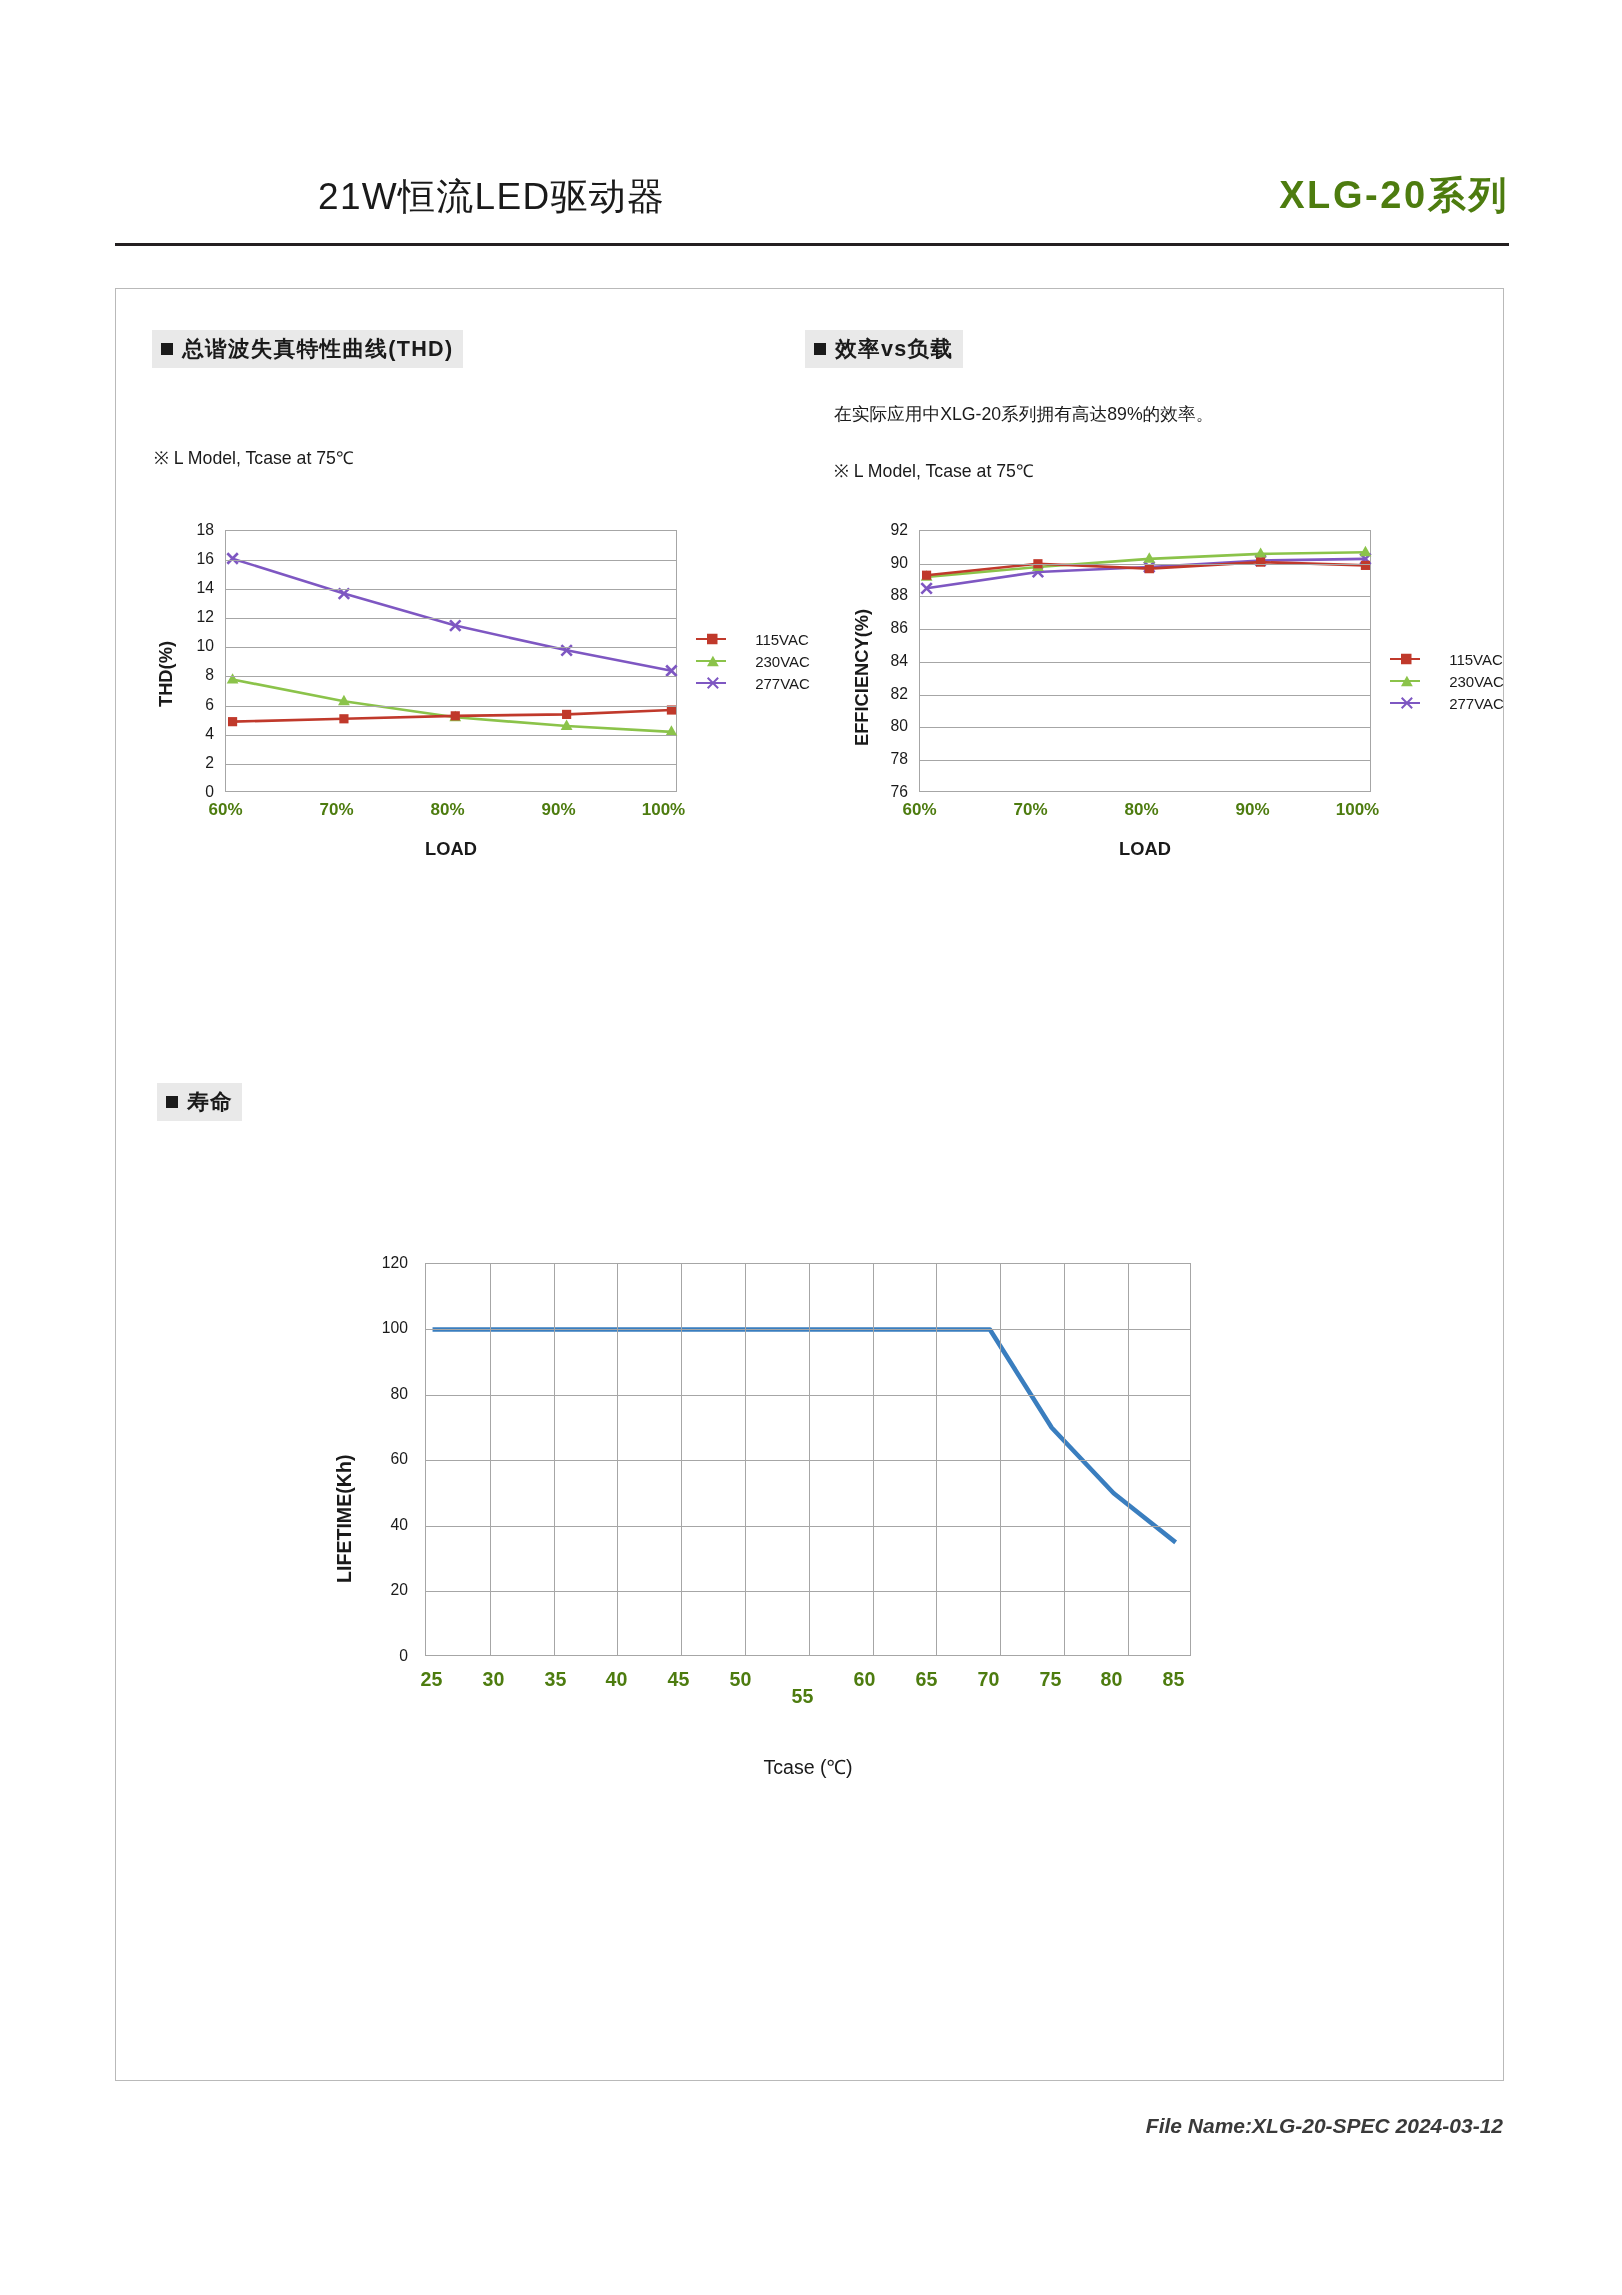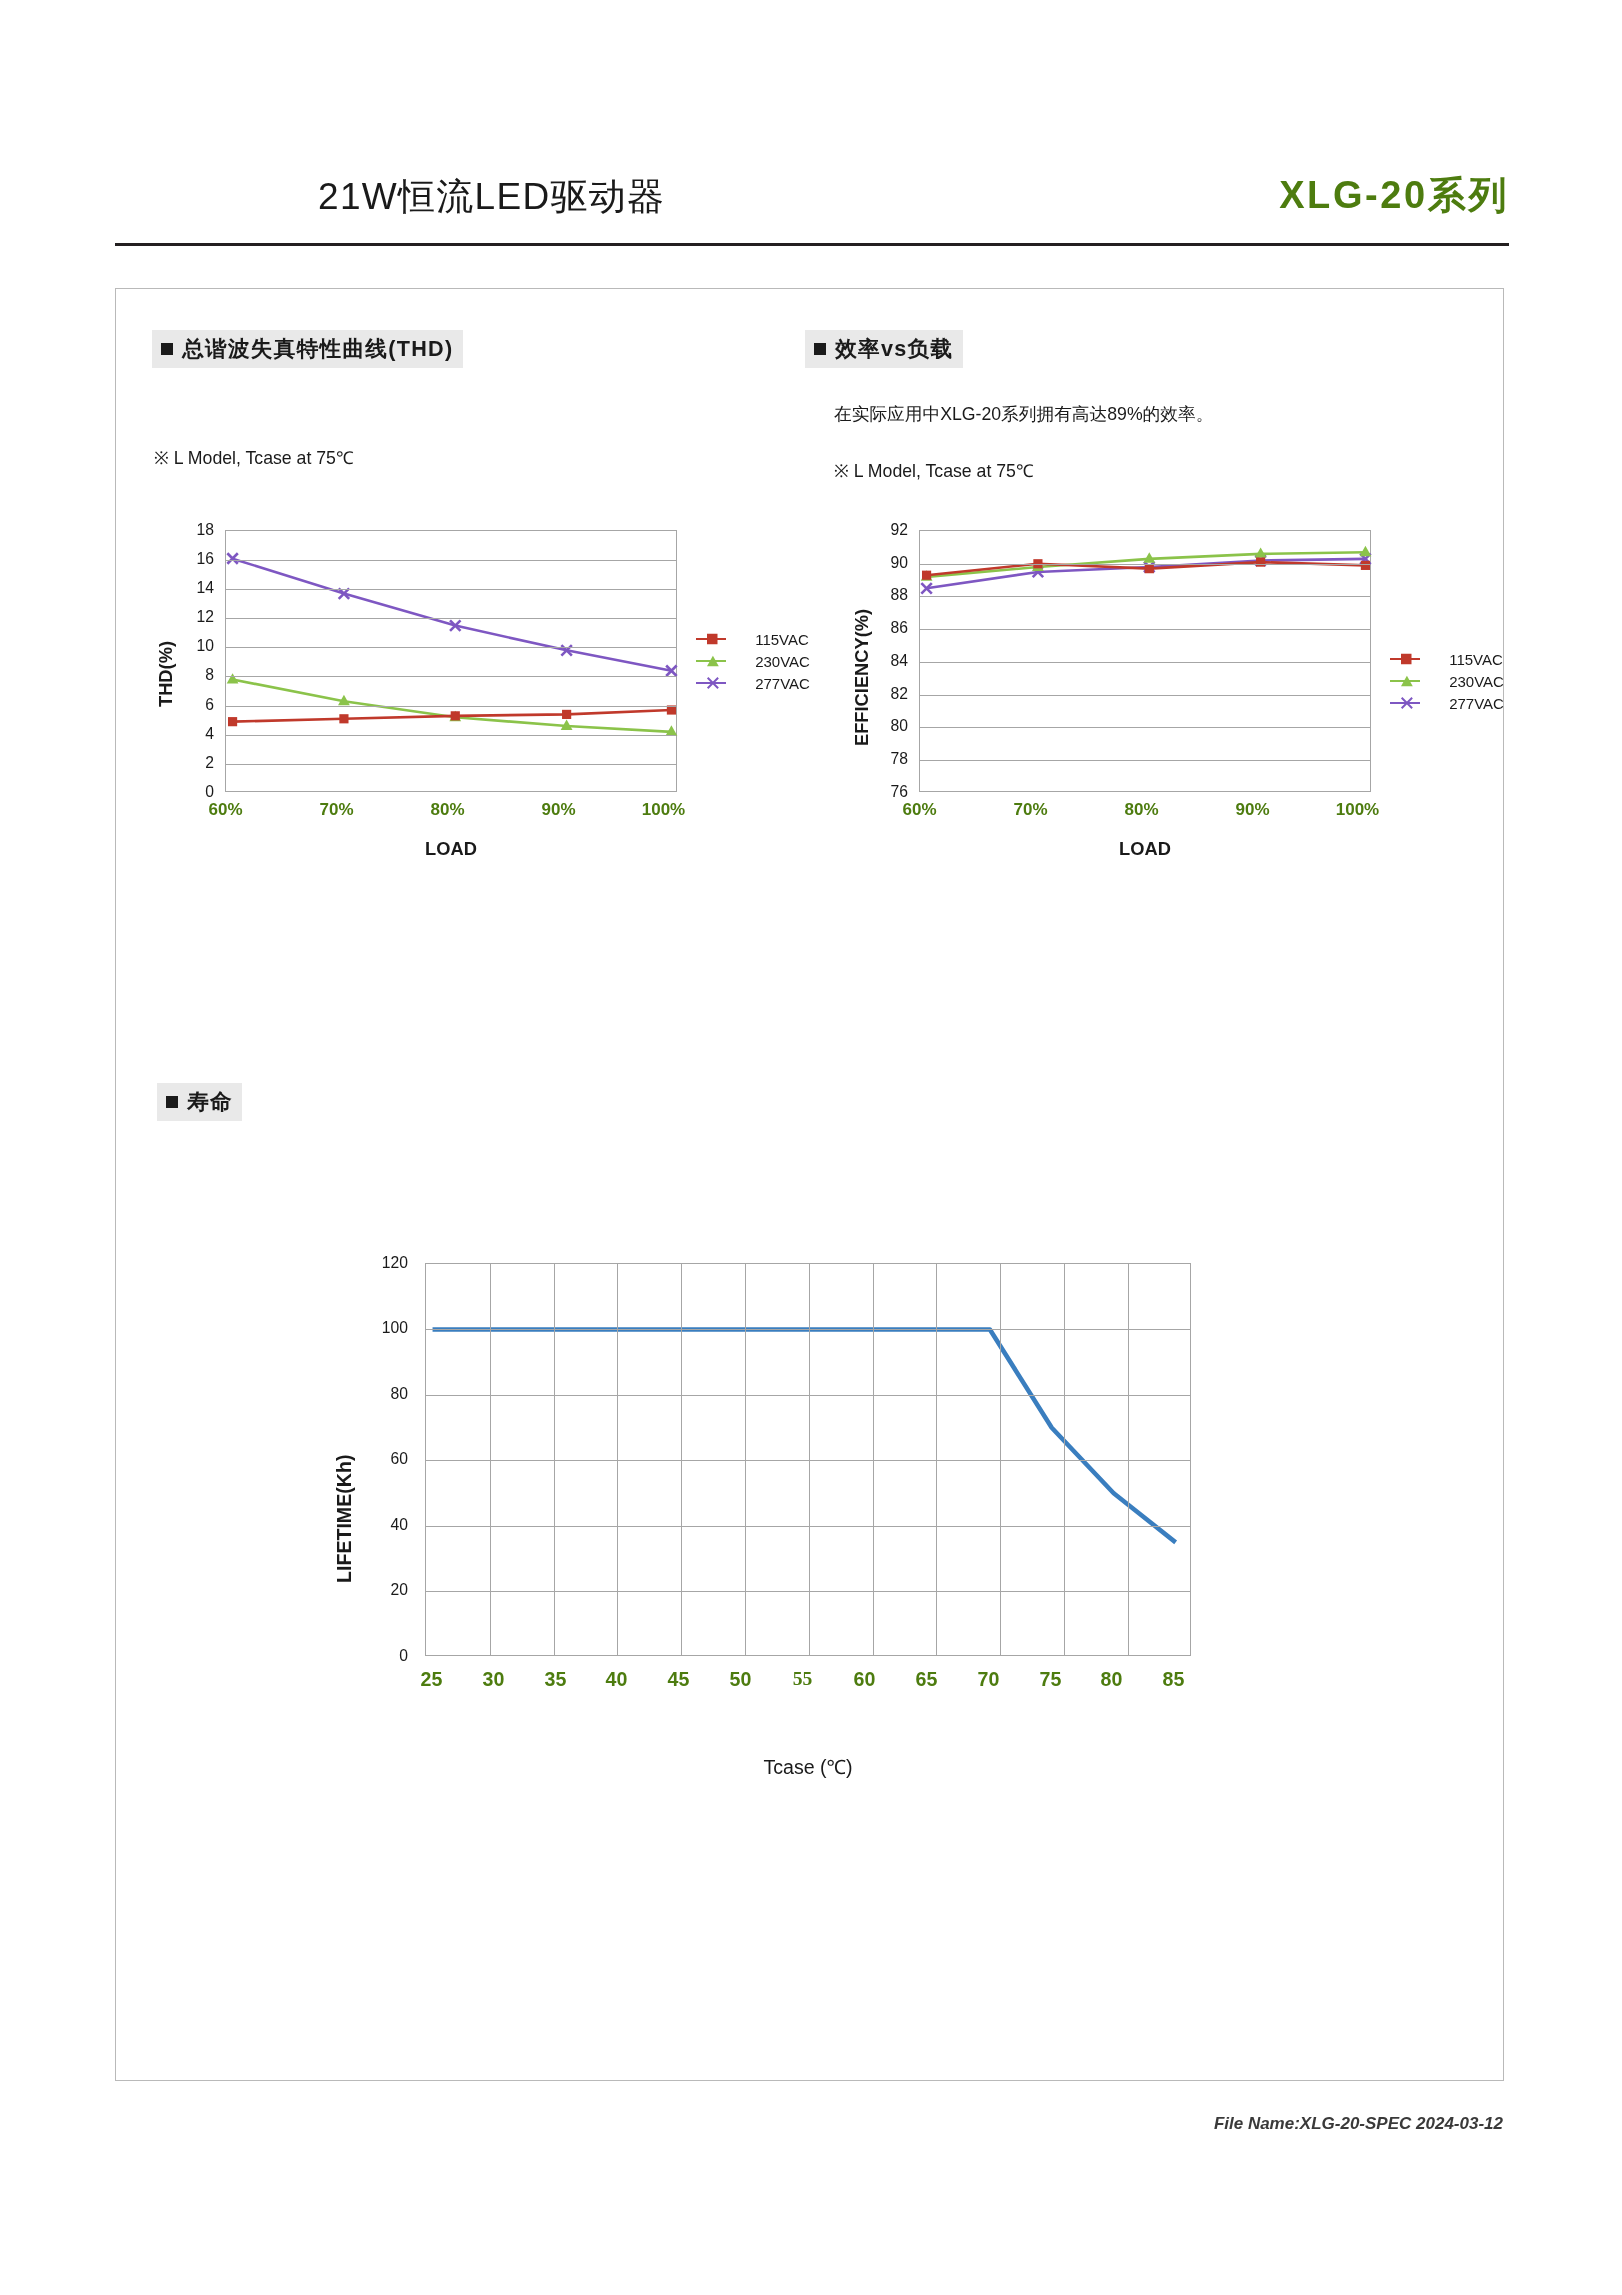--- a/index.html
+++ b/index.html
@@ -89,21 +89,21 @@
   .legend { position:absolute; font-size:15px; }
   .legend-row { display:flex; align-items:center; height:22px;gap:24px; }
   .legend-line { width:30px; height:2px; position:relative; }
   .legend-mark {
     position:absolute; left:10.5px; top:50%; transform:translateY(-50%);
   }
   .legend-text { margin-left:5.2px; font-size:15px; color:#1a1a1a; letter-spacing:0px;}
   svg { display:block; overflow:visible; }
   .footer {
     position:absolute; right:120px; top:2114px;
-    font-size:17px; font-style:italic; font-weight:bold; color:#3a3a3a;
+    font-size:21px; font-style:italic; font-weight:bold; color:#3a3a3a;
   }
 </style>
 </head>
 <body>
 
 <div class="header">
   <div class="header-title">21W恒流LED驱动器</div>
   <div class="header-series">XLG-20系列</div>
   <div class="header-rule"></div>
 </div>
@@ -335,21 +335,21 @@
 
       <polyline points="10,100 104.6,100 199.2,100 293.8,100 388.3,100 482.9,100 577.5,100 672.1,100 766.7,100 861.3,100 955.8,250 1050.4,350 1145,425" fill="none" stroke="#3a7ebf" stroke-width="7" stroke-linejoin="round"></polyline>
     </svg>
   </div>
   <div class="xtick" style="left:105px; top:425px; width:65px; font-size:19.6px;">25</div>
   <div class="xtick" style="left:167px; top:425px; width:65px; font-size:19.6px;">30</div>
   <div class="xtick" style="left:229px; top:425px; width:65px; font-size:19.6px;">35</div>
   <div class="xtick" style="left:290px; top:425px; width:65px; font-size:19.6px;">40</div>
   <div class="xtick" style="left:352px; top:425px; width:65px; font-size:19.6px;">45</div>
   <div class="xtick" style="left:414px; top:425px; width:65px; font-size:19.6px;">50</div>
-  <div class="xtick" style="left:476px; top:425px; width:65px; font-size:19.6px;font-family:Liberation Serif, serif;">55</div>
+  <div class="xtick" style="left:476px; top:442px; width:65px; font-size:19.6px;">55</div>
   <div class="xtick" style="left:538px; top:425px; width:65px; font-size:19.6px;">60</div>
   <div class="xtick" style="left:600px; top:425px; width:65px; font-size:19.6px;">65</div>
   <div class="xtick" style="left:662px; top:425px; width:65px; font-size:19.6px;">70</div>
   <div class="xtick" style="left:724px; top:425px; width:65px; font-size:19.6px;">75</div>
   <div class="xtick" style="left:785px; top:425px; width:65px; font-size:19.6px;">80</div>
   <div class="xtick" style="left:847px; top:425px; width:65px; font-size:19.6px;">85</div>
   <div class="axis-label-x" style="left:131px; top:510px; width:766px; font-size:19.6px; font-weight:normal;">Tcase (℃)</div>
 </div>
 
 <div class="footer">File Name:XLG-20-SPEC 2024-03-12</div>

